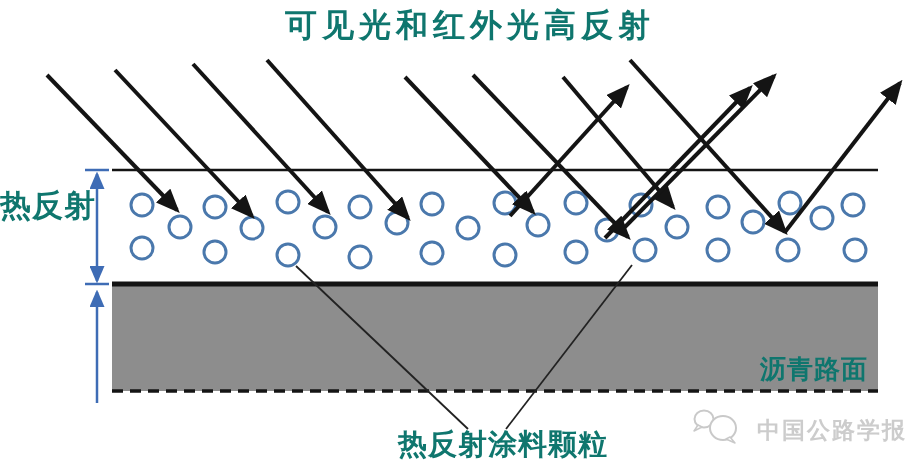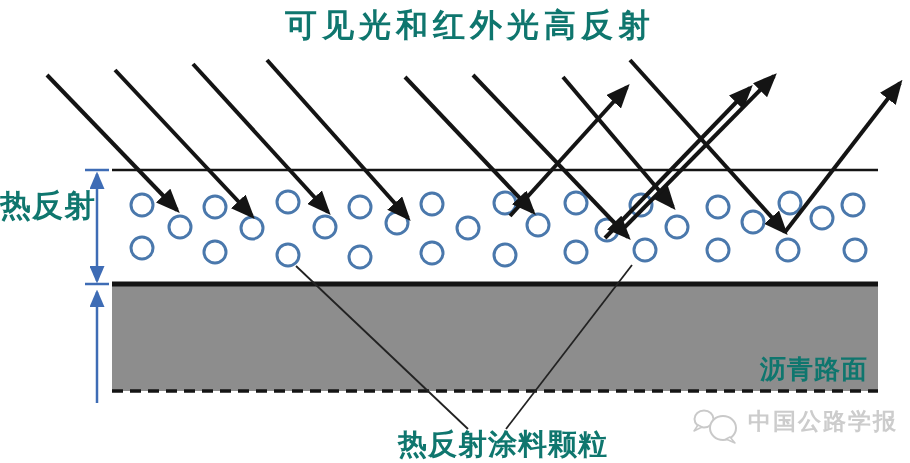--- a/index.html
+++ b/index.html
@@ -6,21 +6,21 @@
   #stage{
     position:relative;width:910px;height:463px;background:#ffffff;overflow:hidden;
     font-family:"Liberation Sans", sans-serif;
   }
   #diagram-svg{position:absolute;left:0;top:0;}
   .txt{position:absolute;color:#0f766e;font-weight:700;white-space:nowrap;}
   #title{left:240px;top:4px;width:460px;text-align:center;font-size:32px;letter-spacing:5px;}
   #coating-label{left:0px;top:191px;width:88px;text-align:center;font-size:31px;line-height:30px;letter-spacing:1px;}
   #asphalt-label{left:760px;top:310px;font-size:26px;letter-spacing:1px;margin-top:42px;}
   #particles-label{left:393px;top:425px;width:220px;text-align:center;font-size:29px;letter-spacing:1px;}
-  #watermark{position:absolute;left:690px;top:406px;display:flex;align-items:flex-start;gap:6px;}
+  #watermark{position:absolute;left:690px;top:406px;display:flex;align-items:flex-end;gap:15px;}
   #watermark-text{
     font-size:23px;font-weight:700;letter-spacing:2px;color:#cccccc;
     text-shadow:1px 1px 1px rgba(255,255,255,0.95);
   }
 </style>
 </head>
 <body>
 
 <div id="stage">
 

